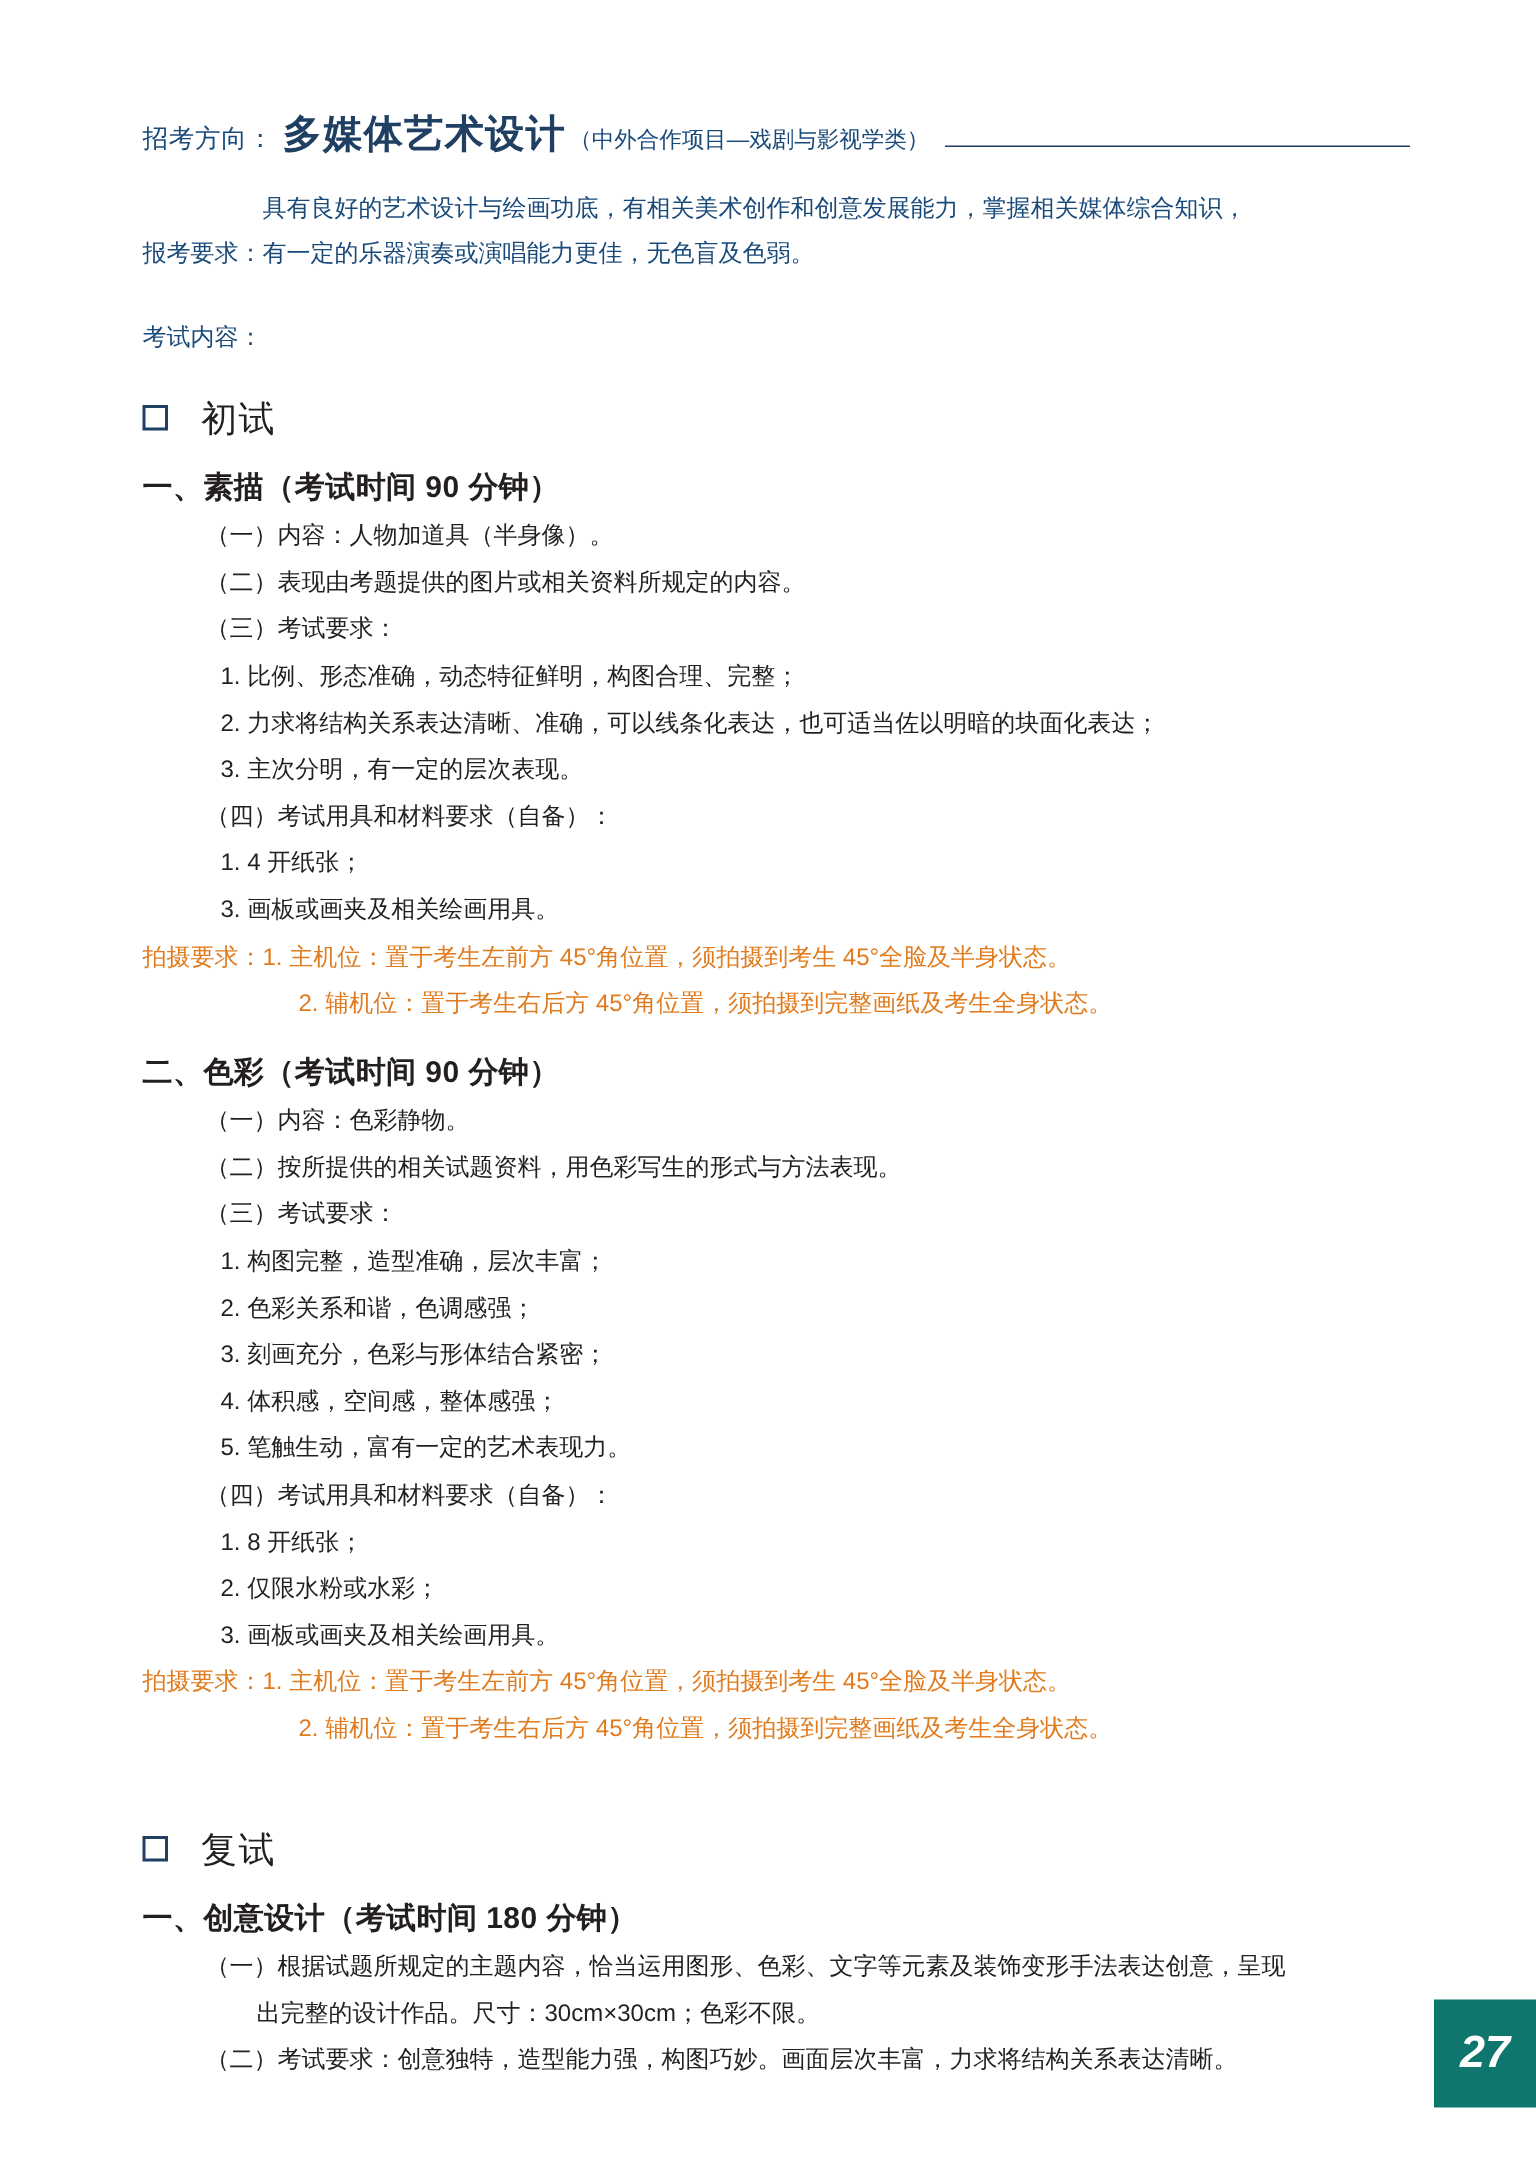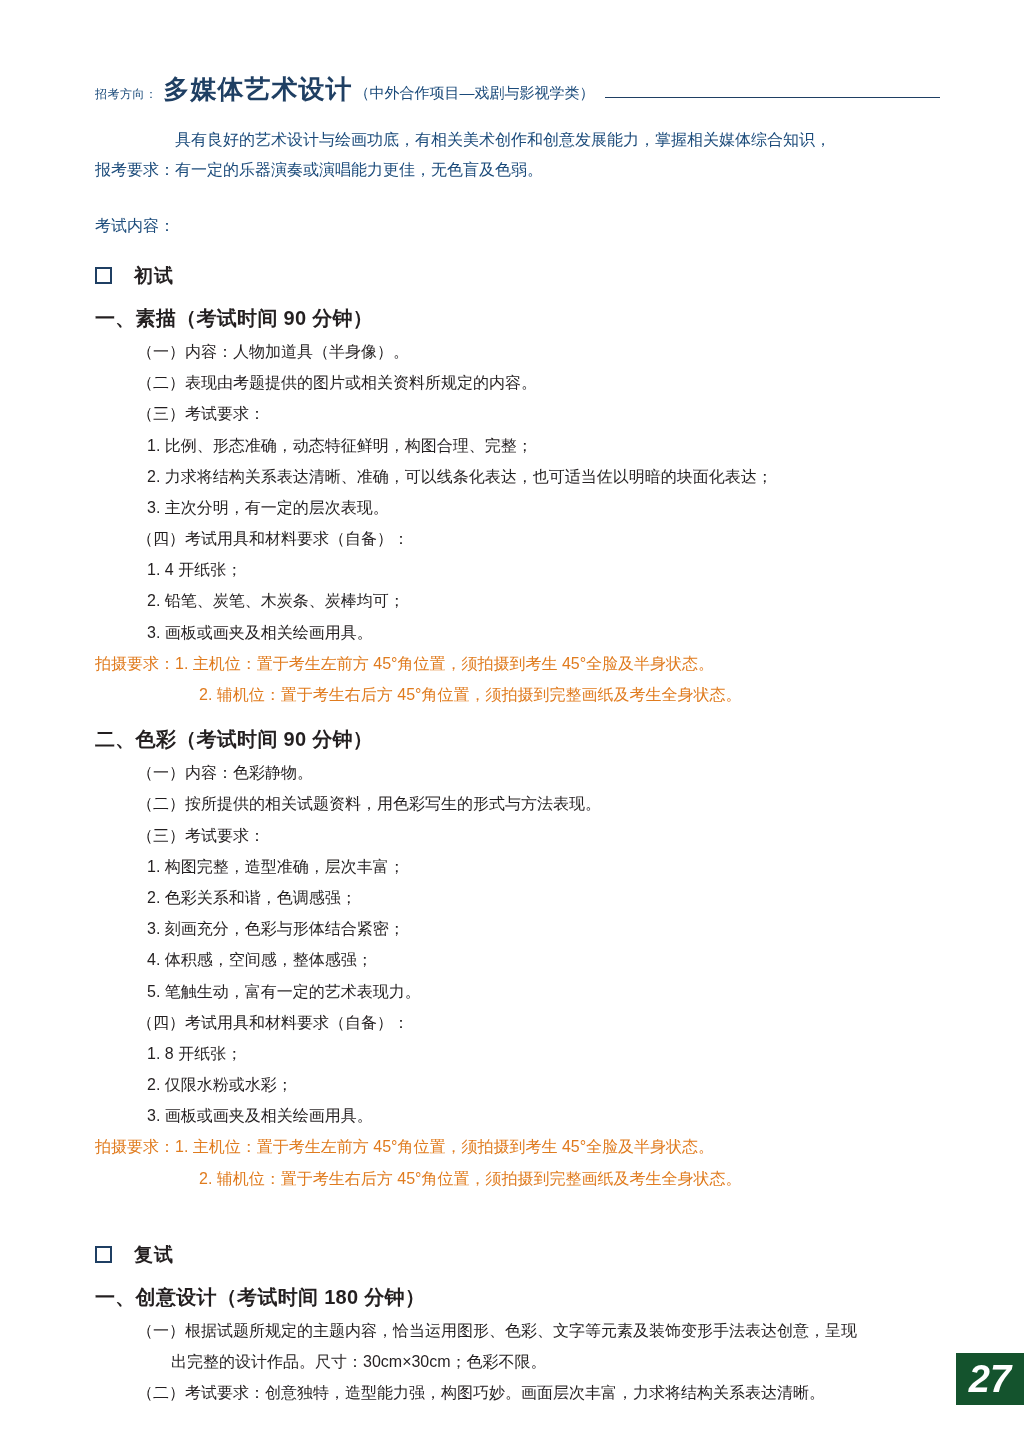--- a/index.html
+++ b/index.html
@@ -25,21 +25,21 @@
     width: 845px;
   }
 
   
   .header-row {
     display: flex;
     align-items: baseline;
     white-space: nowrap;
   }
   .hdr-label {
-    font-size: 12px;
+    font-size: 17px;
     color: #1a4a7a;
     letter-spacing: 0.5px;
     margin-right: 6px;
   }
   .hdr-major {
     font-size: 26px;
     font-weight: bold;
     color: #1f3f63;
     letter-spacing: 1px;
   }
@@ -93,22 +93,22 @@
     margin-bottom: 8px;
   }
   .sq-bullet {
     width: 13px;
     height: 13px;
     border: 2px solid #1f3f63;
     margin-right: 22px;
     flex: 0 0 auto;
   }
   .section-title {
-    font-size: 19px;
-    font-weight: bold;
+    font-size: 24px;
+    font-weight: normal;
     color: #231f20;
     letter-spacing: 1px;
   }
 
   
   .subject {
     font-size: 20px;
     font-weight: bold;
     color: #231f20;
     margin-top: 16px;
@@ -143,24 +143,24 @@
   .shoot .l2 { display: block; padding-left: 104px; }
 
   .spacer-lg { height: 26px; }
 
   
   .page-badge {
     position: absolute;
     right: 0;
     bottom: 42px;
     width: 68px;
-    height: 52px;
-    background: #14532d;
+    height: 72px;
+    background: #0f766e;
     color: #ffffff;
-    font-size: 38px;
+    font-size: 30px;
     font-weight: bold;
     font-style: italic;
     display: flex;
     align-items: center;
     justify-content: center;
   }
 </style>
 </head>
 <body>
 
@@ -191,21 +191,20 @@
 
     <div class="subject">一、素描（考试时间 90 分钟）</div>
     <div class="line indent1">（一）内容：人物加道具（半身像）。</div>
     <div class="line indent1">（二）表现由考题提供的图片或相关资料所规定的内容。</div>
     <div class="line indent1">（三）考试要求：</div>
     <div class="line indent2">1. 比例、形态准确，动态特征鲜明，构图合理、完整；</div>
     <div class="line indent2">2. 力求将结构关系表达清晰、准确，可以线条化表达，也可适当佐以明暗的块面化表达；</div>
     <div class="line indent2">3. 主次分明，有一定的层次表现。</div>
     <div class="line indent1">（四）考试用具和材料要求（自备）：</div>
     <div class="line indent2">1. 4 开纸张；</div>
-    <div class="line indent2">2. 铅笔、炭笔、木炭条、炭棒均可；</div>
     <div class="line indent2">3. 画板或画夹及相关绘画用具。</div>
     <div class="shoot">
       <span class="l1">拍摄要求：1. 主机位：置于考生左前方 45°角位置，须拍摄到考生 45°全脸及半身状态。</span>
       <span class="l2">2. 辅机位：置于考生右后方 45°角位置，须拍摄到完整画纸及考生全身状态。</span>
     </div>
 
     <div class="subject">二、色彩（考试时间 90 分钟）</div>
     <div class="line indent1">（一）内容：色彩静物。</div>
     <div class="line indent1">（二）按所提供的相关试题资料，用色彩写生的形式与方法表现。</div>
     <div class="line indent1">（三）考试要求：</div>

